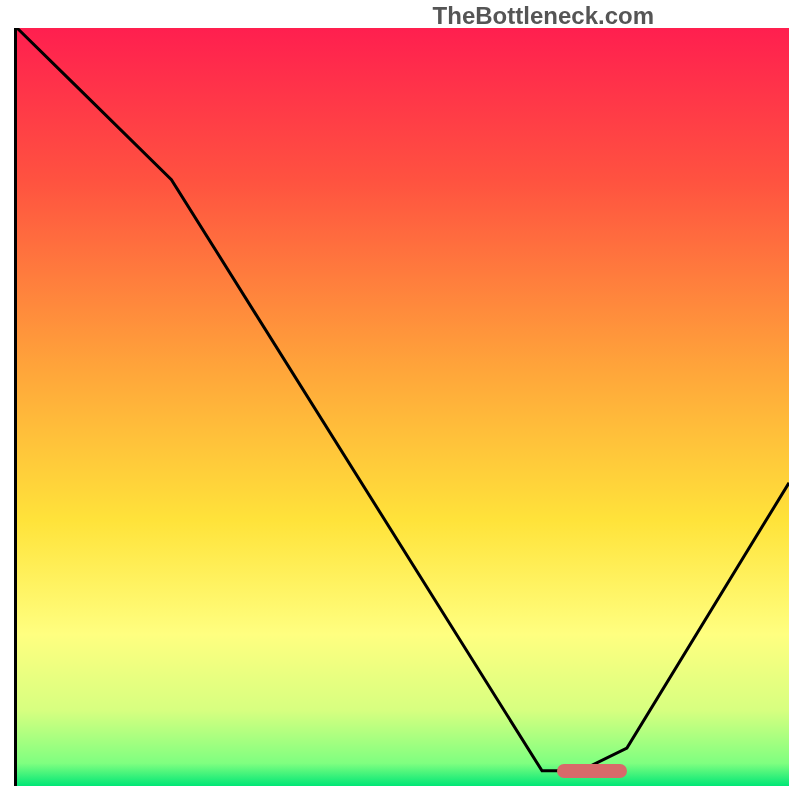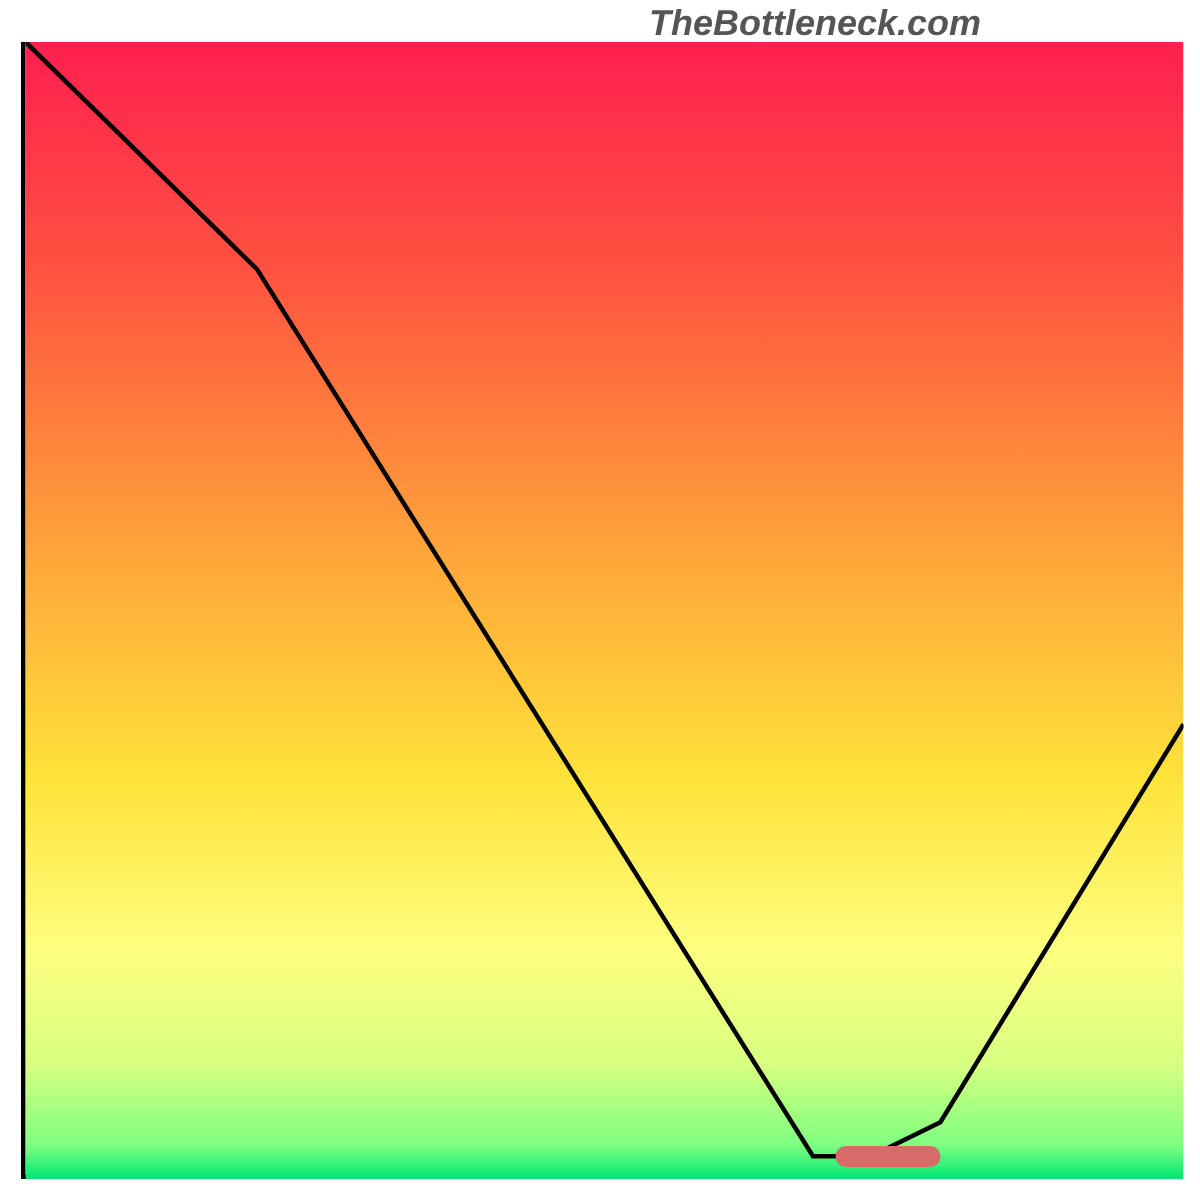--- a/index.html
+++ b/index.html
@@ -7,21 +7,20 @@
     padding: 0;
     width: 800px;
     height: 800px;
     background: #ffffff;
     font-family: Arial, Helvetica, sans-serif;
   }
   .canvas {
     position: relative;
     width: 662px;
     height: 800px;
-    font-style: italic;
   }
   .watermark {
     position: absolute;
     top: 2px;
     right: 8px;
     font-size: 24px;
     font-weight: bold;
     color: #555555;
     letter-spacing: 0px;
   }

